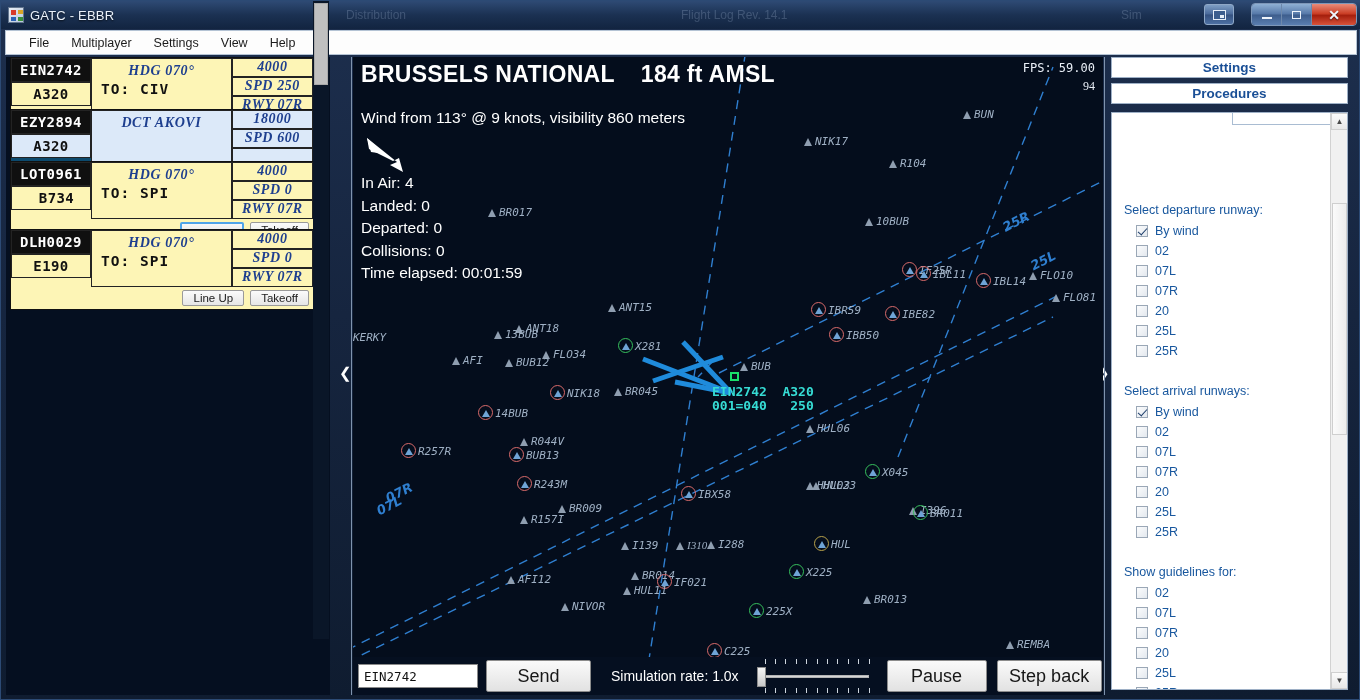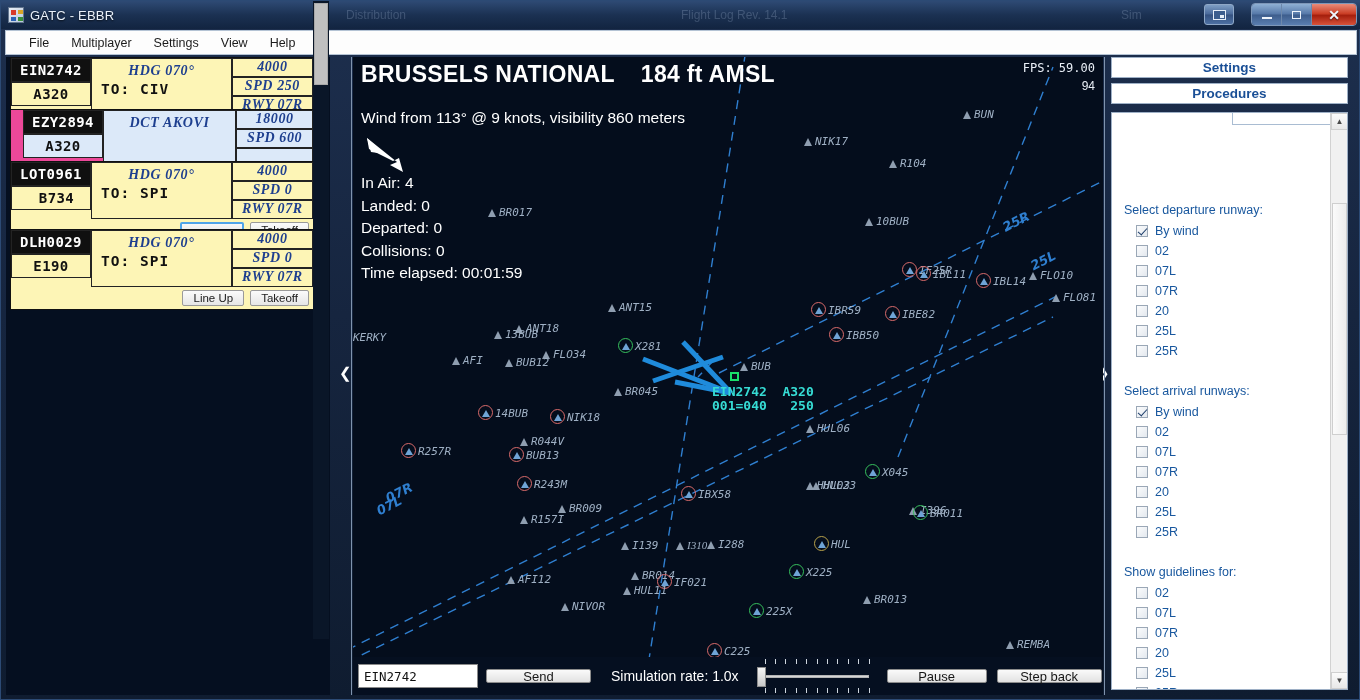--- a/index.html
+++ b/index.html
@@ -144,21 +144,21 @@
   }
   #hdr-title .alt { margin-left:26px; }
   #hdr-rwy { position:absolute; left:8px; top:33px; color:#fff; font-size:15.5px; white-space:nowrap; }
   #hdr-rwy b { font-weight:bold; }
   #hdr-rwy .gap { display:inline-block; width:18px; }
   #hdr-wind { position:absolute; left:8px; top:52px; color:#fff; font-size:15.5px; white-space:nowrap; }
 
   #fps { position:absolute; right:8px; top:4px; color:#e8eef6;
     font-family:"DejaVu Sans Mono", monospace; font-size:12px; }
   #conns { position:absolute; right:8px; top:22px; color:#e8eef6;
-    font-family:Liberation Sans, sans-serif; font-size:12px; }
+    font-family:Liberation Serif, serif; font-size:12px; }
   #version { position:absolute; right:8px; bottom:20px; color:#e4ecf5;
     font-family:"DejaVu Sans Mono", monospace; font-size:12.5px; }
 
   #wind-arrow { position:absolute; left:10px; top:75px; width:60px; height:45px; }
 
   #stats { position:absolute; left:8px; top:115px; color:#fff; font-size:15.5px; line-height:22.5px; }
 
   
   .wp { position:absolute; white-space:nowrap; font-family:"DejaVu Sans Mono", monospace;
         font-size:11px; font-style:italic; color:#9fb0c4; }
@@ -197,23 +197,23 @@
   #bottombar {
     position:absolute; left:352px; top:656px; width:750px; height:38px;
     background:#050f20; display:flex; align-items:center; padding-left:5px;
   }
   #cmd-input {
     width:120px; height:24px; background:#fff; border:1px solid #8a8a8a;
     font-family:"DejaVu Sans Mono", monospace; font-size:12.5px; color:#111;
     padding:0 5px; line-height:22px;
   }
   .bbtn {
-    height:14px; border:1px solid #8c8c8c; border-radius:2px;
+    height:32px; border:1px solid #8c8c8c; border-radius:2px;
     background:linear-gradient(180deg,#fafafa,#e2e2e2);
-    font-size:13px; color:#171717; display:flex; align-items:center; justify-content:center;
+    font-size:18px; color:#171717; display:flex; align-items:center; justify-content:center;
   }
   #btn-send { width:105px; margin-left:8px; }
   #simrate { margin-left:20px; color:#fff; font-size:14px; white-space:nowrap; }
   #slider-wrap { position:relative; margin-left:18px; width:112px; height:34px; }
   #slider-track { position:absolute; left:8px; top:16px; width:104px; height:3px;
     background:#d6d6d6; border:1px solid #b5b5b5; }
   #slider-thumb { position:absolute; left:0px; top:8px; width:9px; height:20px;
     background:linear-gradient(180deg,#f5f5f5,#c9c9c9); border:1px solid #8d8d8d; }
   .tickrow { position:absolute; left:8px; width:104px; height:5px; }
   .tickrow span { position:absolute; width:1px; height:5px; background:#cfd6de; }
@@ -312,21 +312,21 @@
             <div class="hw" style="padding-top:4px;">HDG 070°</div>
             <div class="c-to" style="padding-top:2px;min-height:19px;">TO: CIV</div>
           </div>
           <div class="c-right" style="background:#fdf5b6;">
             <div class="cell hw" style="padding:0 0 1px;">4000</div>
             <div class="cell hw" style="padding:0 0 1px;">SPD 250</div>
             <div class="cell hw" style="padding:0 0 1px;min-height:17px;">RWY 07R</div>
           </div>
         </div>
       </div>
-      <div class="strip" style="top: 52px; background: #ec4899; padding-left: 12px;">
+      <div class="strip" style="top: 52px; background: #0c4a6e;">
         <div class="row">
           <div style="width:80px;">
             <div class="cell c-call">EZY2894</div>
             <div class="cell c-type" style="background:#dce9f9;">A320</div>
           </div>
           <div class="c-mid" style="background:#dce9f9;border:1px solid #232323;">
             <div class="hw" style="padding-top:4px;">DCT AKOVI</div>
             <div class="c-to" style="padding-top:2px;min-height:19px;">&nbsp;</div>
           </div>
           <div class="c-right" style="background:#dce9f9;">
@@ -449,21 +449,21 @@
         <div class="wp" style="left: 255px; top: 244px;"><span class="tri"></span><span>ANT15</span></div>
         <div class="wp" style="left: 162px; top: 265px;"><span class="tri"></span><span>ANT18</span></div>
         <div class="wp" style="left: 141px; top: 271px;"><span class="tri"></span><span>13BUB</span></div>
         <div class="wp" style="left: 0px; top: 274px;"><span>KERKY</span></div>
         <div class="wp dep" style="left: 265px; top: 281px;"><span class="ring"><span class="tri2"></span></span><span>X281</span></div>
         <div class="wp" style="left: 189px; top: 291px;"><span class="tri"></span><span>FLO34</span></div>
         <div class="wp" style="left: 99px; top: 297px;"><span class="tri"></span><span>AFI</span></div>
         <div class="wp" style="left: 152px; top: 299px;"><span class="tri"></span><span>BUB12</span></div>
         <div class="wp" style="left: 387px; top: 303px;"><span class="tri"></span><span>BUB</span></div>
         <div class="wp" style="left: 261px; top: 328px;"><span class="tri"></span><span>BR045</span></div>
-        <div class="wp arr" style="left: 153px; top: 352px; padding-left: 44px;"><span class="ring"><span class="tri2"></span></span><span>NIK18</span></div>
+        <div class="wp arr" style="left: 153px; top: 328px; padding-left: 44px;"><span class="ring"><span class="tri2"></span></span><span>NIK18</span></div>
         <div class="wp arr" style="left: 125px; top: 348px;"><span class="ring"><span class="tri2"></span></span><span>14BUB</span></div>
         <div class="wp" style="left: 453px; top: 365px;"><span class="tri"></span><span>HUL06</span></div>
         <div class="wp" style="left: 167px; top: 378px;"><span class="tri"></span><span>R044V</span></div>
         <div class="wp arr" style="left: 48px; top: 386px;"><span class="ring"><span class="tri2"></span></span><span>R257R</span></div>
         <div class="wp arr" style="left: 156px; top: 390px;"><span class="ring"><span class="tri2"></span></span><span>BUB13</span></div>
         <div class="wp arr" style="left: 164px; top: 419px;"><span class="ring"><span class="tri2"></span></span><span>R243M</span></div>
         <div class="wp" style="left: 453px; top: 422px;"><span class="tri"></span><span>HUL03</span></div>
         <div class="wp" style="left: 459px; top: 422px;"><span class="tri"></span><span>HUL23</span></div>
         <div class="wp dep" style="left: 512px; top: 407px;"><span class="ring"><span class="tri2"></span></span><span>X045</span></div>
         <div class="wp arr" style="left: 328px; top: 429px;"><span class="ring"><span class="tri2"></span></span><span>IBX58</span></div>

